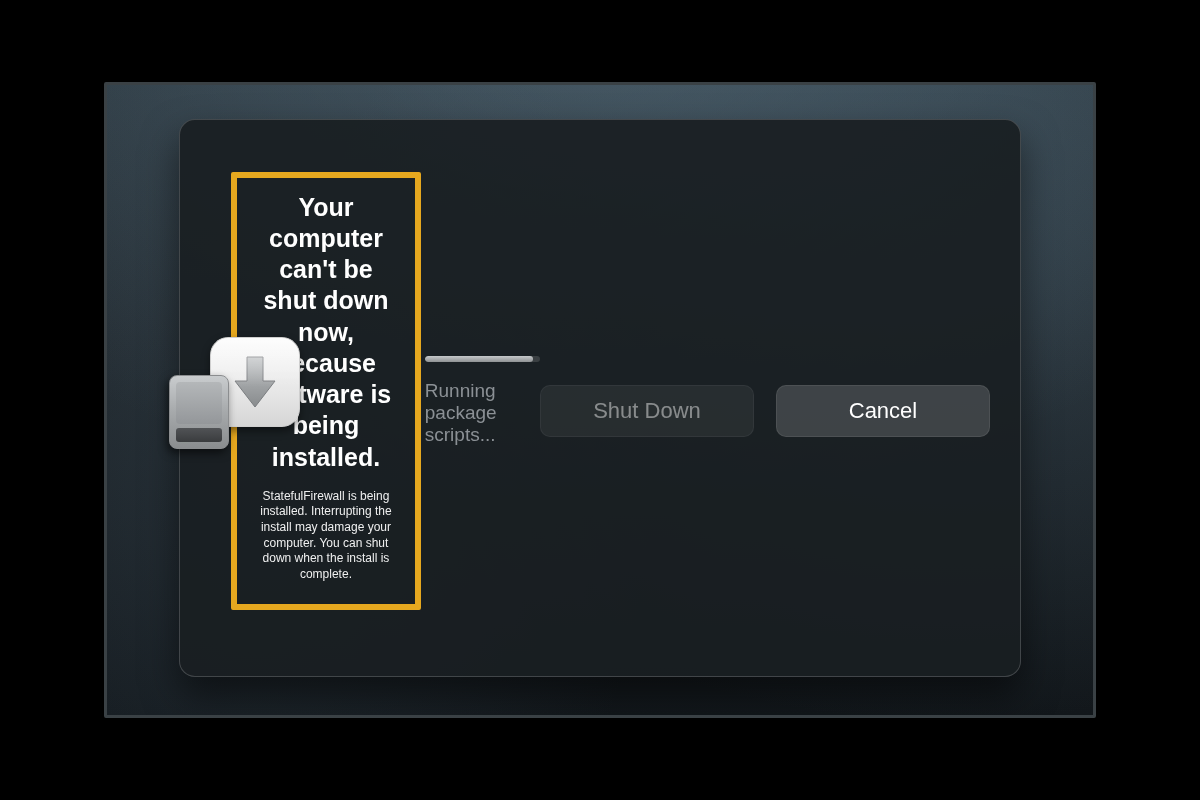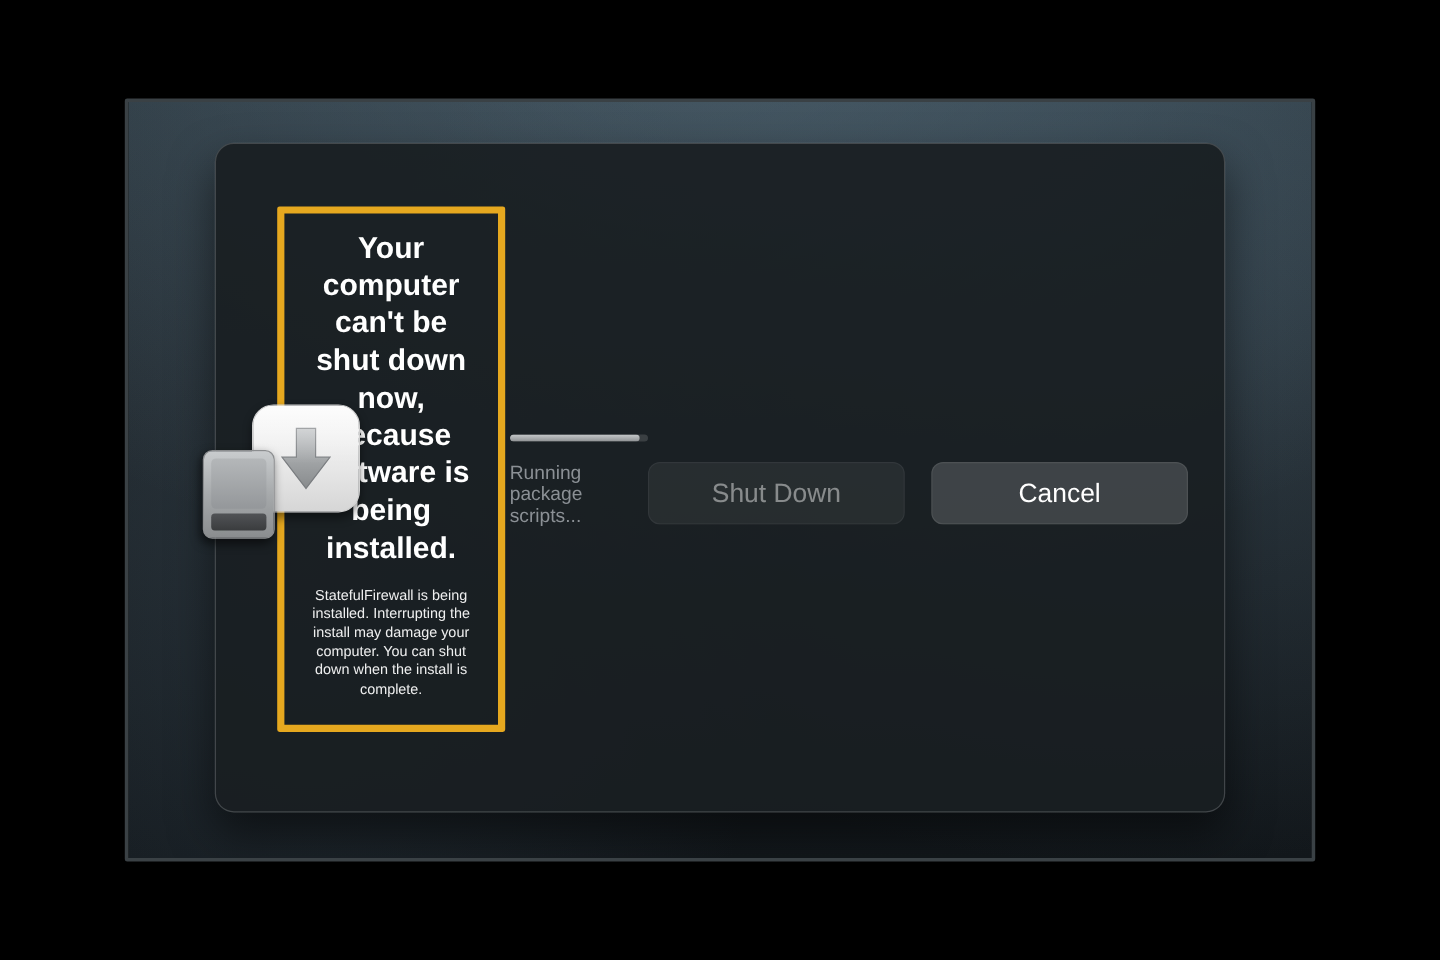--- a/index.html
+++ b/index.html
@@ -126,21 +126,21 @@
       overflow: hidden;
     }
     .progress-fill{
       height:100%;
       width: 94%;
       background: linear-gradient(180deg,#c6c9cb,#8e9193);
       border-radius: 3px;
     }
     .progress-label{
       color: #8b9095;
-      font-size: 16px;
+      font-size: 19px;
       text-align: left;
       margin-top: 18px;
     }
 
     .buttons{
       display:flex; gap: 22px;
       margin-top: 28px;
       justify-content:center;
     }
     .btn{

